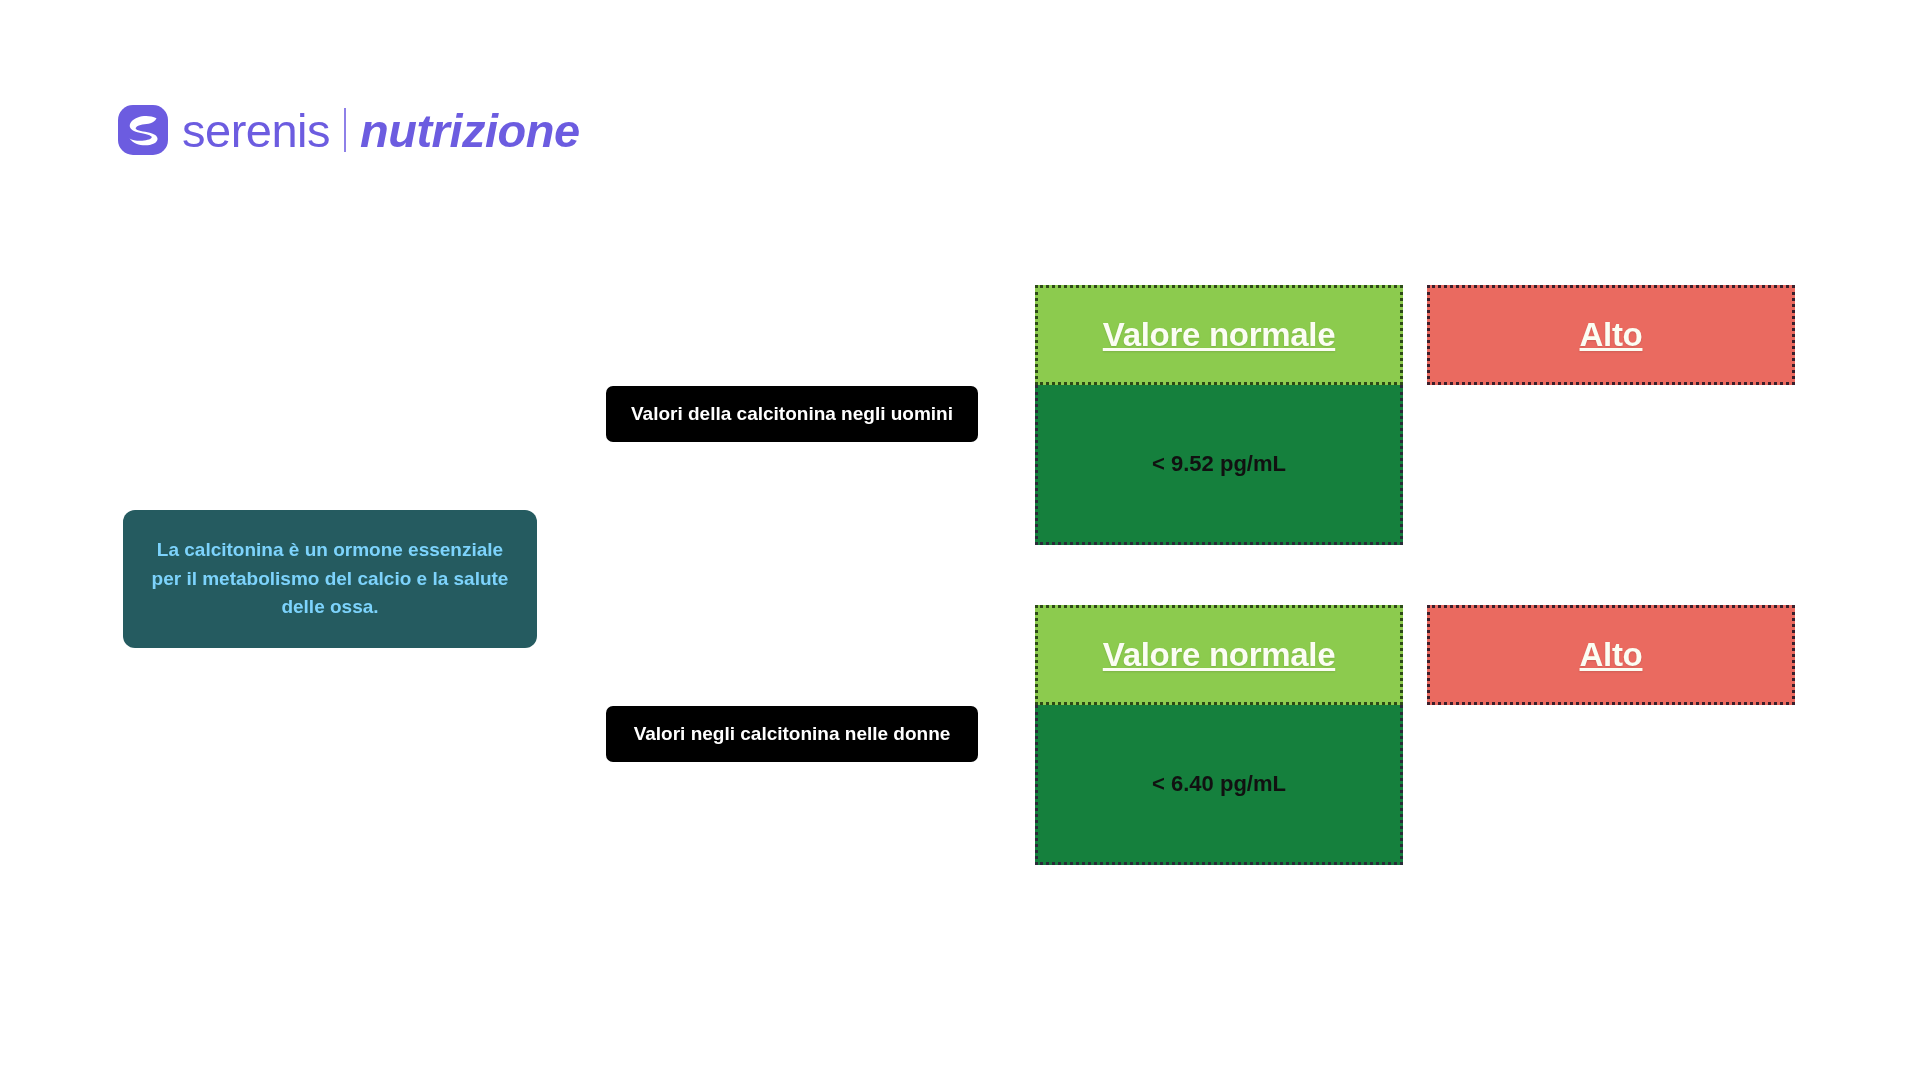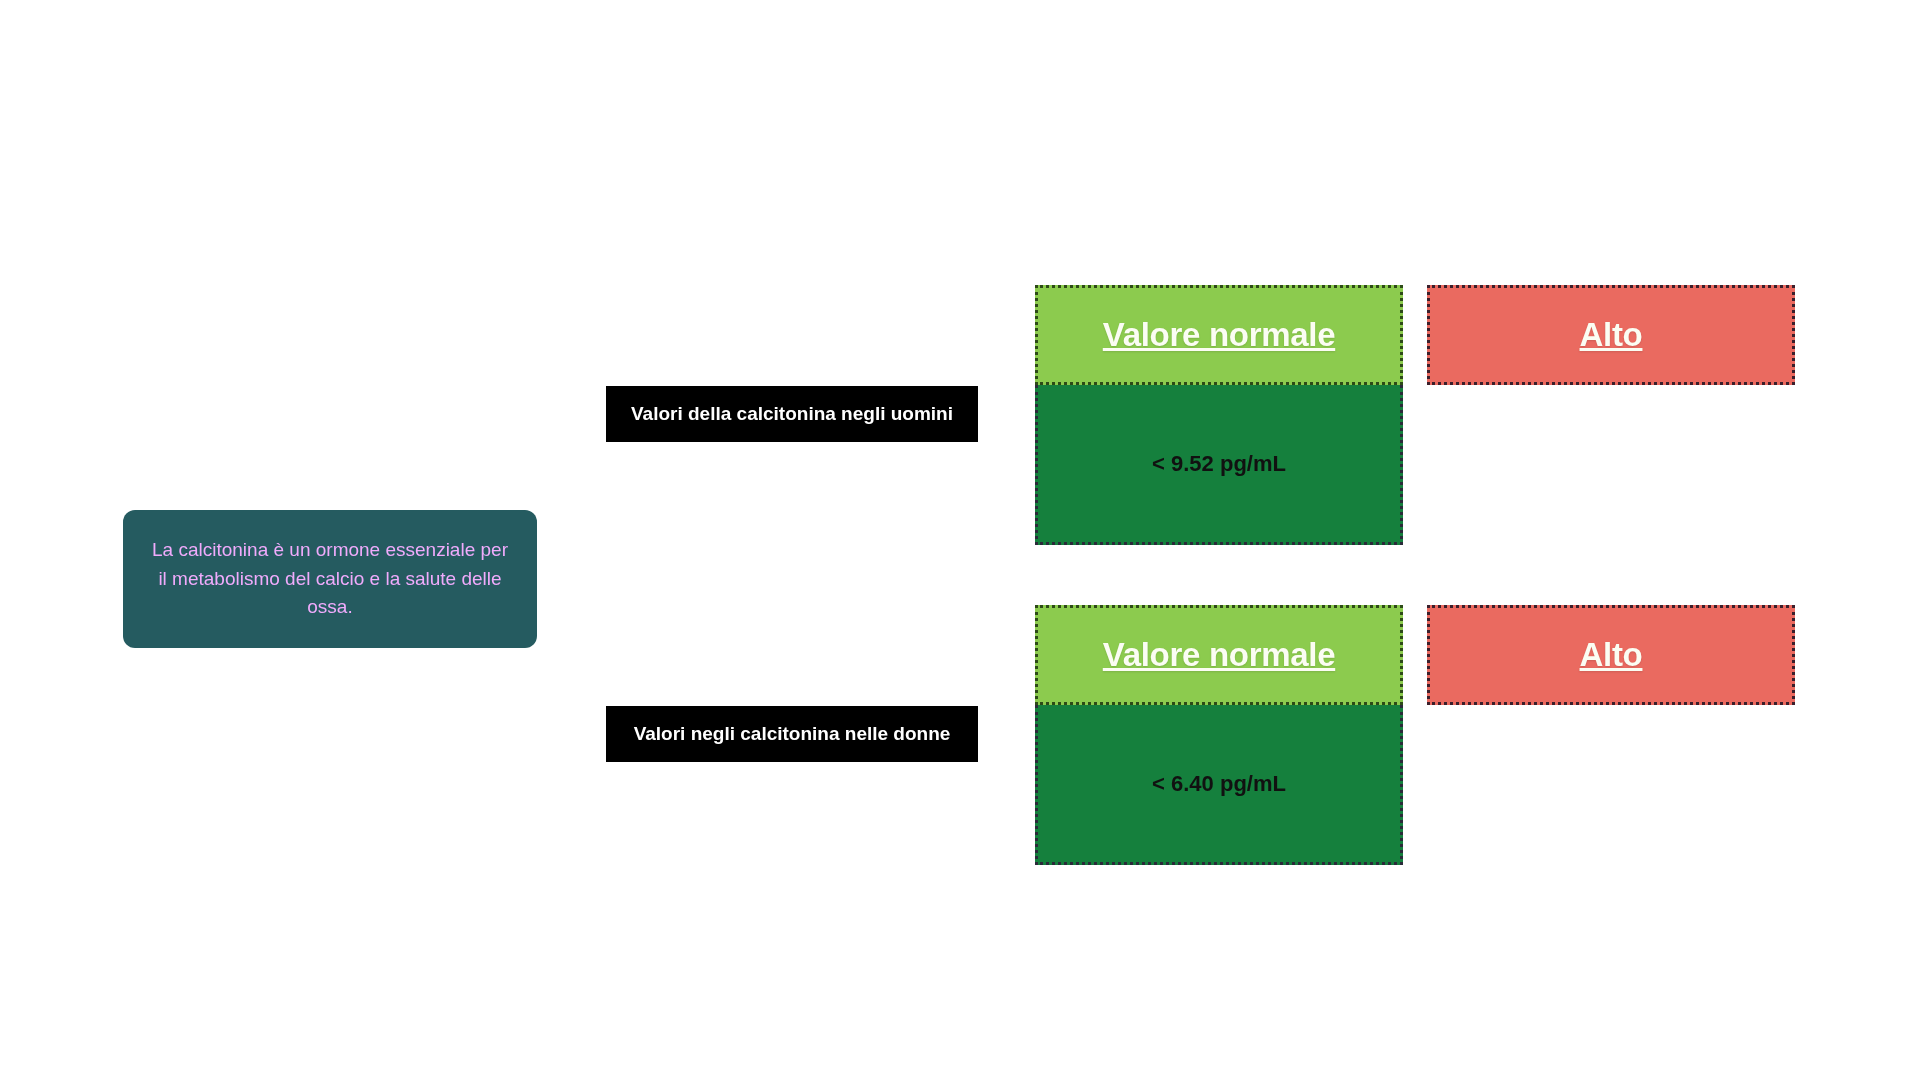--- a/index.html
+++ b/index.html
@@ -30,27 +30,27 @@
 
   
   .info-box {
     position: absolute; left: 123px; top: 510px;
     width: 414px; height: 138px;
     background: #255B60; border-radius: 12px;
     display: flex; align-items: center; justify-content: center;
     padding: 14px 26px;
   }
   .info-box-text {
-    color: #f0abfc; font-size: 19px; font-weight: 400;
+    color: #7dd3fc; font-size: 19px; font-weight: 700;
     line-height: 1.52; text-align: center;
   }
 
   
   .pill {
-    position: absolute; background: #000000; border-radius: 0;
+    position: absolute; background: #000000; border-radius: 7px;
     display: flex; align-items: center; justify-content: center;
     padding: 0 22px;
   }
   .pill-men   { left: 606px; top: 386px; width: 372px; height: 56px; }
   .pill-women { left: 606px; top: 706px; width: 372px; height: 56px; }
   .pill-text { color: #ffffff; font-size: 19px; font-weight: 700; white-space: nowrap; }
 
   
   .card { position: absolute; width: 368px; }
   .card-head {
@@ -76,20 +76,33 @@
   .c-r1c1 { left: 1035px; top: 285px; }
   .c-r1c2 { left: 1427px; top: 285px; }
   .c-r2c1 { left: 1035px; top: 605px; }
   .c-r2c2 { left: 1427px; top: 605px; }
 </style>
 </head>
 <body>
 
 <div class="stage">
 
+  <div class="logo">
+    <span class="logo-mark">
+      <svg viewBox="0 0 50 50" width="50" height="50" aria-hidden="true">
+        <rect x="0" y="0" width="50" height="50" rx="15" ry="15" fill="#6C5CE0"></rect>
+        <path d="M38.5 13.2 C30 9.2 18.5 10.8 13.5 16.5 C9.5 21.2 12.5 25.5 19.5 27.2 C25.5 28.6 32 29.4 33.5 31.6 C34.6 33.2 31.5 35 26 35.6 C20 36.3 14.2 35.1 11.5 33.4 C16.5 40.4 28.5 42.2 36 38.4 C41.2 35.7 40.8 30.6 34 28.4 C28.5 26.6 20.5 26.2 18.2 24.2 C16.6 22.8 19 20.6 24.4 19.5 C30 18.4 35.6 19.2 38.5 13.2 Z" fill="#ffffff"></path>
+      </svg>
+    </span>
+    <span class="logo-wordmark">
+      <span class="logo-serenis">serenis</span>
+      <span class="logo-divider"></span>
+      <span class="logo-nutrizione">nutrizione</span>
+    </span>
+  </div>
 
   <div class="info-box">
     <span class="info-box-text">La calcitonina è un ormone essenziale per il metabolismo del calcio e la salute delle ossa.</span>
   </div>
 
   <div class="pill pill-men">
     <span class="pill-text">Valori della calcitonina negli uomini</span>
   </div>
   <div class="pill pill-women">
     <span class="pill-text">Valori negli calcitonina nelle donne</span>

